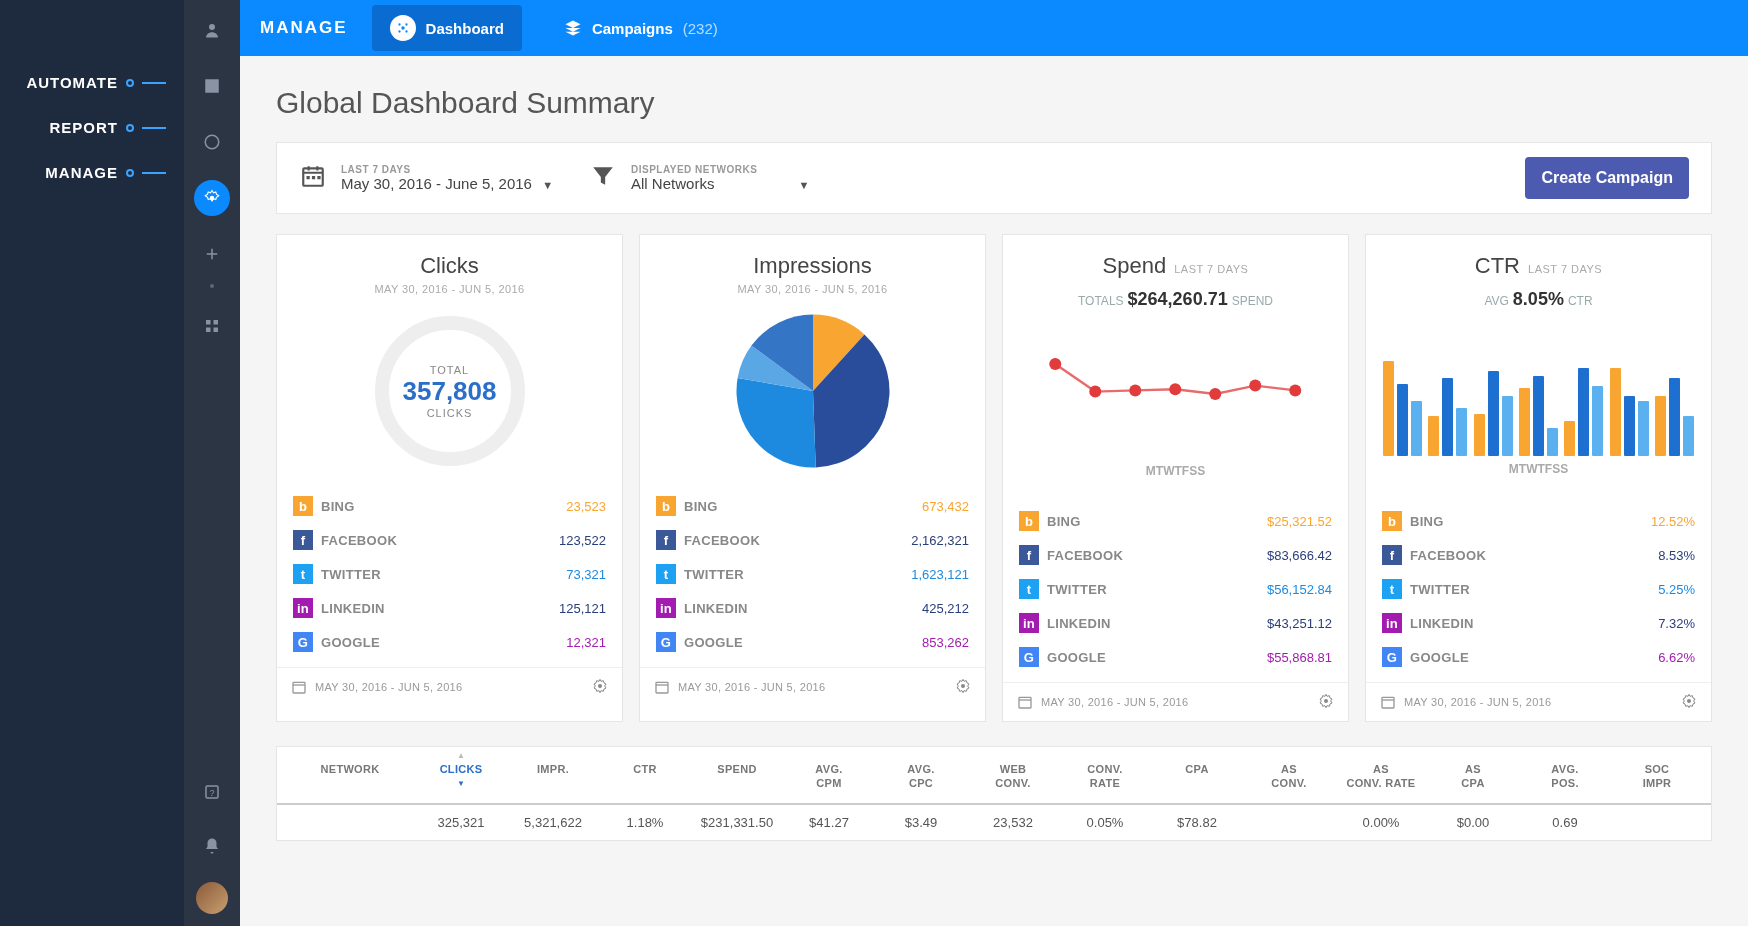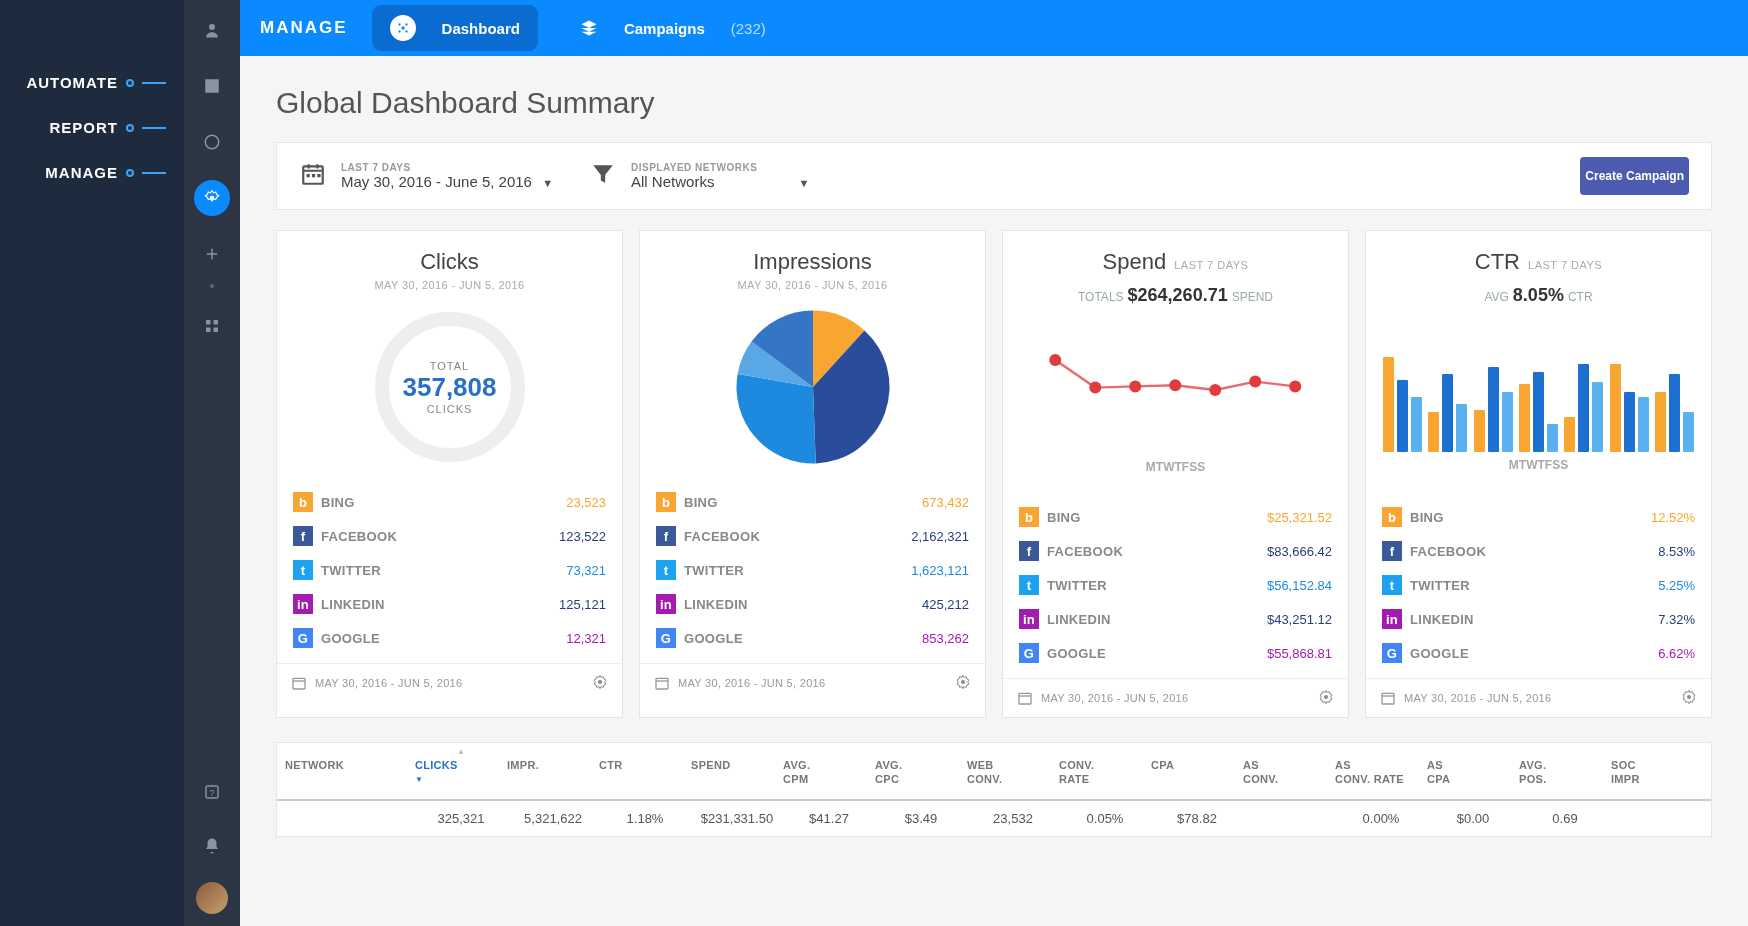--- a/index.html
+++ b/index.html
@@ -20,41 +20,41 @@
 .rail .dot-small{width:4px;height:4px;border-radius:50%;background:#5b6678;margin-top:-8px}
 .rail .bottom{position:absolute;bottom:12px;display:flex;flex-direction:column;align-items:center;gap:18px}
 .rail .avatar{width:32px;height:32px;border-radius:50%;background:linear-gradient(135deg,#8a5a3a,#c8a070)}
 
 
 .main{flex:1;display:flex;flex-direction:column}
 
 
 .topbar{height:56px;background:#0b8aff;display:flex;align-items:center;padding:0 20px;gap:24px;color:#fff}
 .brand{font-weight:700;letter-spacing:2px;font-size:17px;font-family:"Arial Narrow",Arial,sans-serif}
-.topbtn{display:flex;align-items:center;gap:26px;padding:10px 18px;border-radius:9px;cursor:pointer;font-size:15px;font-weight:600}
+.topbtn{display:flex;align-items:center;gap:10px;padding:10px 18px;border-radius:4px;cursor:pointer;font-size:15px;font-weight:600}
 .topbtn.active{background:#0a6bd0}
 .topbtn .cnt{opacity:.7;font-weight:400}
 .topbtn .chev{font-size:10px;opacity:.8}
 .topbtn .ticon{width:18px;height:18px;fill:#fff}
 .tcircle{width:26px;height:26px;border-radius:50%;background:#fff;display:flex;align-items:center;justify-content:center}
 .tcircle svg{width:14px;height:14px;fill:#0b8aff}
 
 
 .page{flex:1;overflow:auto;padding:30px 36px 0}
 .page h1{font-size:30px;font-weight:300;color:#555;margin-bottom:22px}
 
 
 .filterbar{background:#fff;border:1px solid #e5e5e5;padding:14px 22px;display:flex;align-items:center;gap:36px;margin-bottom:20px}
 .fitem{display:flex;align-items:center;gap:14px}
 .fitem .ficon{color:#666;width:28px;text-align:center}
 .fitem .ficon svg{width:26px;height:26px;fill:#555}
 .fitem .ftxt .l1{font-size:10px;color:#999;letter-spacing:.5px;font-weight:600}
 .fitem .ftxt .l2{font-size:15px;color:#444}
 .fitem .drop{color:#555;font-size:11px;margin-left:6px}
-.createbtn{margin-left:auto;background:#4c5bb0;color:#fff;padding:12px 5px;border-radius:4px;font-size:12px;font-weight:600;cursor:pointer}
+.createbtn{margin-left:auto;background:#4c5bb0;color:#fff;padding:12px 16px;border-radius:4px;font-size:16px;font-weight:600;cursor:pointer}
 
 
 .cards{display:flex;gap:16px;margin-bottom:24px}
 .card{flex:1;background:#fff;border:1px solid #e5e5e5;display:flex;flex-direction:column}
 .card-h{text-align:center;padding:18px 0 6px}
 .card-h .t{font-size:22px;font-weight:400;color:#444}
 .card-h .sub{font-size:11px;color:#aaa;letter-spacing:.4px;margin-top:4px}
 .card-h .inline{display:flex;align-items:baseline;justify-content:center;gap:8px}
 .card-h .inline .tag{font-size:11px;color:#aaa;letter-spacing:.5px}
 .card-h .bigline{font-size:12px;color:#9aa;margin-top:10px}
@@ -97,21 +97,21 @@
 .clr-bing{color:#f8a631}.clr-fb{color:#2a3e7a}.clr-tw{color:#1d8ae0}.clr-li{color:#2a3e7a}.clr-gg{color:#a21caf}
 
 .card-f{border-top:1px solid #eee;padding:10px 14px;display:flex;align-items:center;justify-content:space-between;color:#999;font-size:11px;letter-spacing:.3px}
 .card-f .fl{display:flex;align-items:center;gap:8px}
 .card-f .gear{cursor:pointer;color:#888}
 .card-f svg{width:16px;height:16px;fill:#999}
 
 
 .table{background:#fff;border:1px solid #e5e5e5}
 .thead{display:flex;padding:16px 8px 12px;border-bottom:2px solid #ccc}
-.thead .th{font-size:11px;color:#777;font-weight:700;letter-spacing:.3px;line-height:1.25;cursor:pointer;position:relative}
+.thead .th{font-size:11px;color:#777;font-weight:700;text-align:center;letter-spacing:.3px;line-height:1.25;cursor:pointer;position:relative}
 .thead .th.active{color:#2a6fc9}
 .thead .th.active::after{content:"▼";display:block;font-size:8px;margin-top:2px}
 .thead .th.active::before{content:"▲";position:absolute;top:-12px;left:50%;transform:translateX(-50%);font-size:8px;color:#bbb}
 .trow{display:flex;padding:10px 8px;font-size:13px;color:#555}
 .trow .td{text-align:center}
 .col-net{flex:0 0 130px}.col{flex:1}
 </style>
 </head>
 <body>
 

